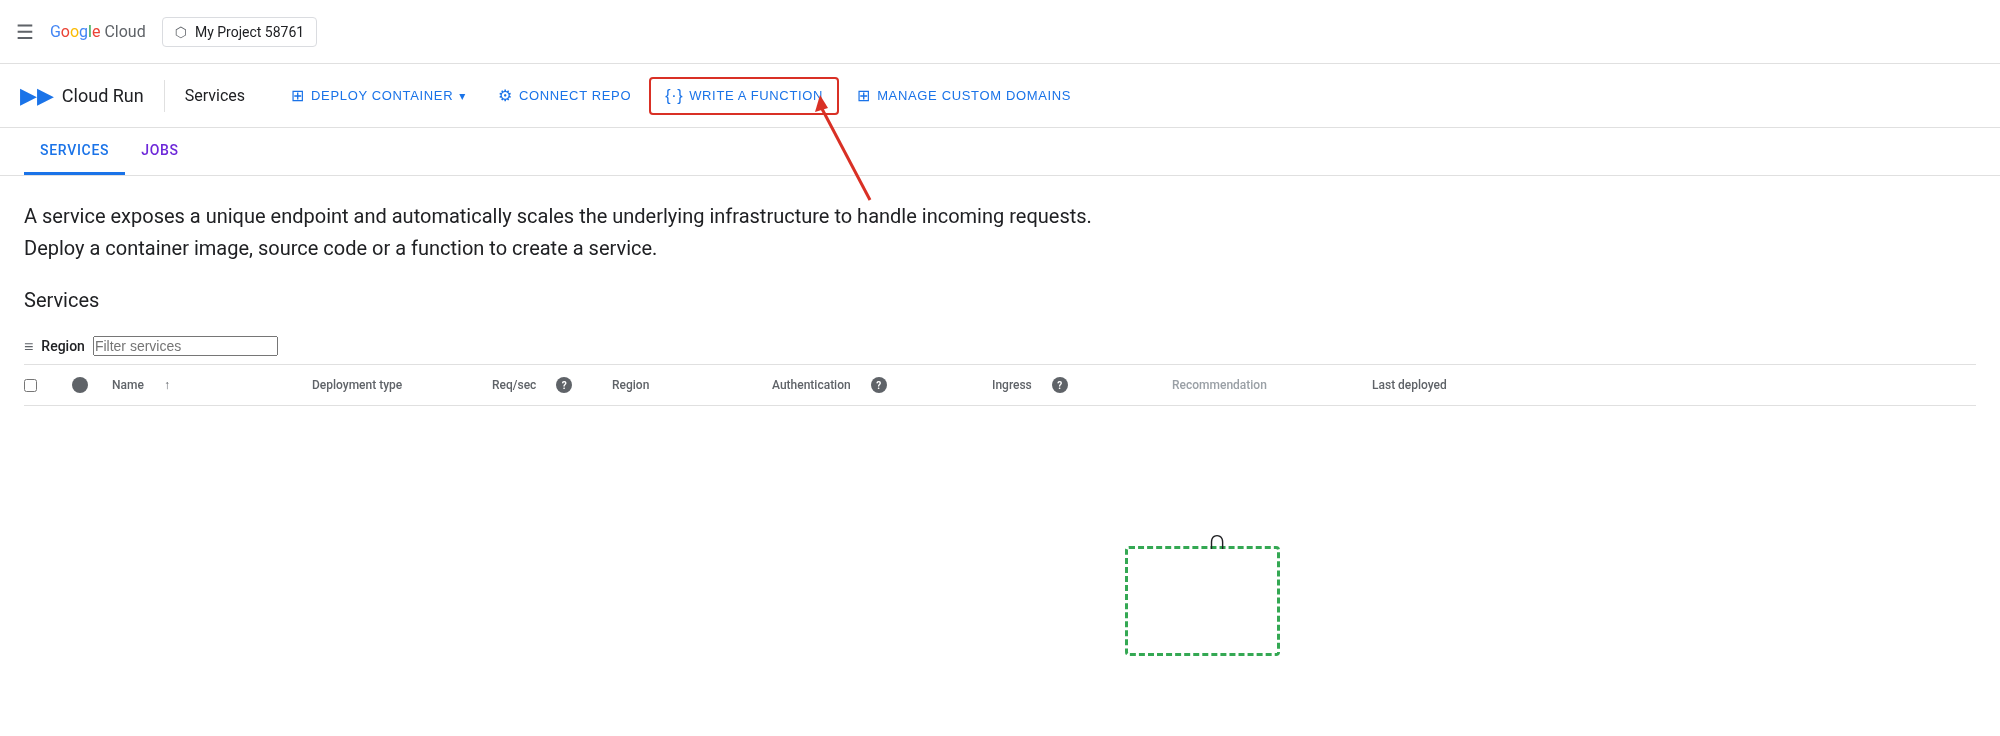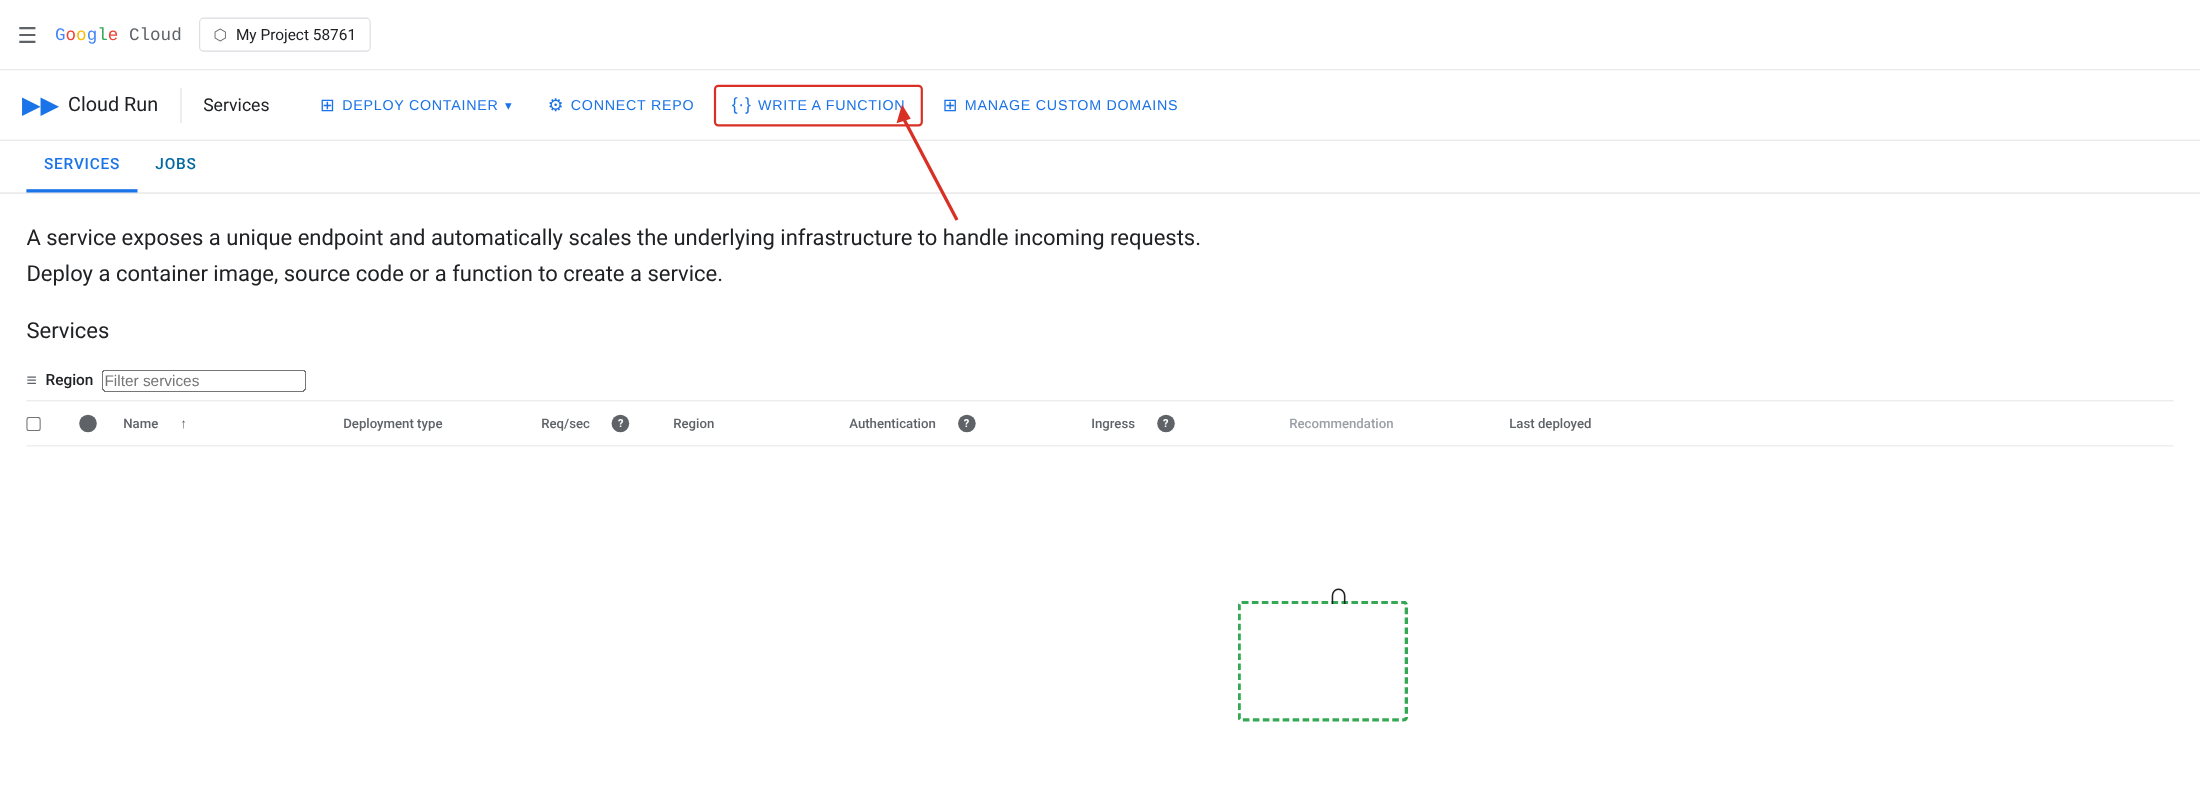--- a/index.html
+++ b/index.html
@@ -8,21 +8,21 @@
     
     .top-nav {
       display: flex;
       align-items: center;
       height: 64px;
       padding: 0 16px;
       border-bottom: 1px solid #e0e0e0;
       background: #fff;
     }
     .hamburger-icon { font-size: 20px; color: #5f6368; cursor: pointer; margin-right: 16px; }
-    .google-cloud-logo { display: flex; align-items: flex-end; gap: 6px; margin-right: 16px; font-family: Liberation Mono, monospace; }
+    .google-cloud-logo { display: flex; align-items: flex-end; gap: 6px; margin-right: 16px; }
     .google-cloud-logo .logo-text { font-size: 16px; font-weight: 400; }
     .logo-g { color: #4285F4; }
     .logo-o1 { color: #EA4335; }
     .logo-o2 { color: #FBBC04; }
     .logo-g2 { color: #4285F4; }
     .logo-l { color: #34A853; }
     .logo-e { color: #EA4335; }
     .logo-cloud { color: #5f6368; }
     .project-selector {
       display: flex; align-items: center; gap: 8px;
@@ -76,21 +76,21 @@
     .tabs-bar {
       display: flex;
       align-items: center;
       padding: 0 24px;
       border-bottom: 1px solid #e0e0e0;
       background: #fff;
     }
     .tab {
       padding: 14px 16px;
       font-size: 14px; font-weight: 500;
-      cursor: pointer; color: #0369a1;
+      cursor: pointer; color: #6d28d9;
       border-bottom: 3px solid transparent;
       letter-spacing: 0.05em; text-transform: uppercase;
     }
     .tab.active { color: #1a73e8; border-bottom: 3px solid #1a73e8; }
 
     
     .main-content { padding: 24px 24px 0 24px; }
     .description { font-size: 20px; color: #202124; line-height: 1.6; margin-bottom: 24px; }
     .services-heading { font-size: 20px; font-weight: 400; color: #202124; margin-bottom: 16px; }
 

